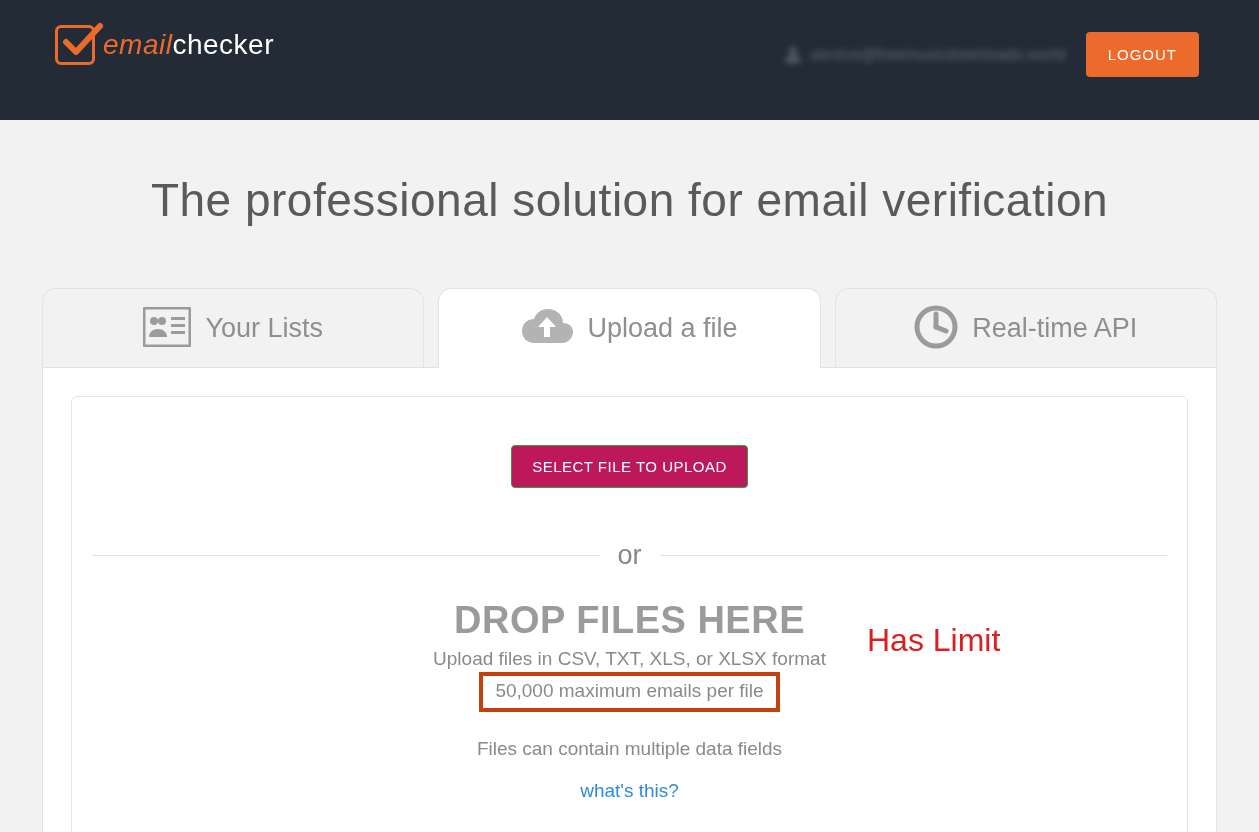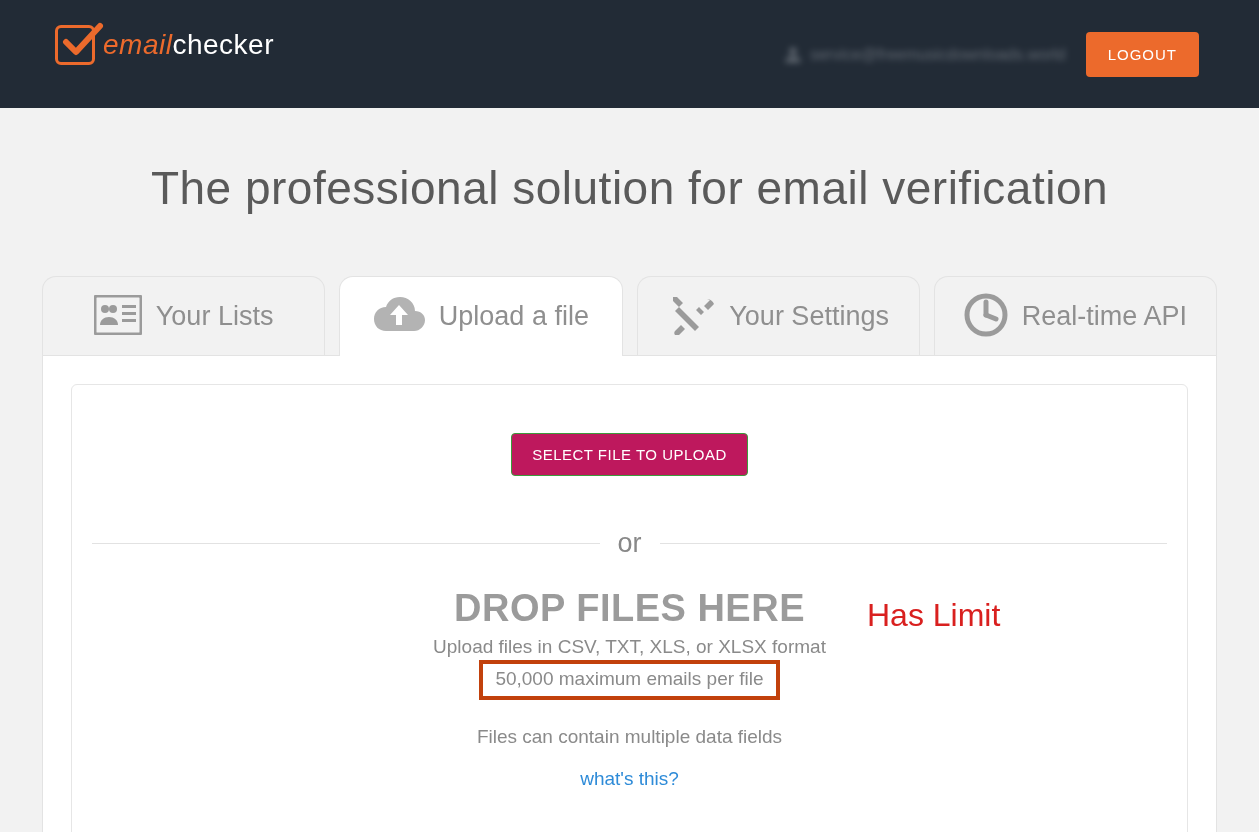--- a/index.html
+++ b/index.html
@@ -1,20 +1,20 @@
 <!DOCTYPE html>
 <html><head>
 <meta charset="utf-8">
 <style>
   * { box-sizing: border-box; margin: 0; padding: 0; }
   html, body { width: 1259px; font-family: "Helvetica Neue", Arial, sans-serif; background: #f2f2f2; color: #4a4a4a; }
   
   .topbar {
     background: #222b36;
-    height: 108px;
+    height: 120px;
     width: 100%;
     position: relative;
   }
   .logo {
     position: absolute;
     left: 55px;
     top: 25px;
     display: flex;
     align-items: center;
     gap: 8px;
@@ -184,21 +184,21 @@
     margin-top:20px;
     text-decoration:none;
     font-weight:300;
   }
   .annotation {
     position:absolute;
     color:#d9201f;
     font-size:32px;
     font-weight:300;
     left:795px;
-    top:212px;
+    top:225px;
     pointer-events:none;
   }
 </style>
 </head>
 <body>
 
 <div class="topbar">
   <div class="logo">
     <span class="logo-mark">
       <svg width="44" height="44" viewBox="0 0 44 44">
@@ -247,29 +247,20 @@
     <div class="tab active">
       <span class="tab-icon">
         <svg width="52" height="40" viewBox="0 0 52 40">
           <path fill="#b3b3b3" d="M42 16c0-8-7-14-15-14-7 0-12 4-14 10-7 0-12 5-12 12s5 12 12 12h28c6 0 11-5 11-11 0-5-4-9-10-9z"></path>
           <path fill="#ffffff" d="M26 10l-9 10h6v10h6V20h6z"></path>
         </svg>
       </span>
       <span class="tab-label">Upload a file</span>
     </div>
 
-    <div class="tab">
-      <span class="tab-icon">
-        <svg width="48" height="40" viewBox="0 0 48 40">
-          <path fill="#9b9b9b" d="M10 2l6 6-4 4-6-6V2h4zm2 10l20 20-4 4L8 16l4-4z"></path>
-          <path fill="#9b9b9b" d="M40 4c3 0 6 2 7 5l-6 6-4-4 6-6c-1 0-2-1-3-1zm-3 13l-5-5-3 3 5 5 3-3zM14 30l-6 6c-1 1-1 3 0 4s3 1 4 0l6-6-4-4z"></path>
-        </svg>
-      </span>
-      <span class="tab-label">Your Settings</span>
-    </div>
 
     <div class="tab">
       <span class="tab-icon">
         <svg width="44" height="44" viewBox="0 0 44 44">
           <circle cx="22" cy="22" r="19" fill="none" stroke="#9b9b9b" stroke-width="5"></circle>
           <line x1="22" y1="22" x2="22" y2="9" stroke="#9b9b9b" stroke-width="5" stroke-linecap="round"></line>
           <line x1="22" y1="22" x2="32" y2="26" stroke="#9b9b9b" stroke-width="5" stroke-linecap="round"></line>
         </svg>
       </span>
       <span class="tab-label">Real-time API</span>

